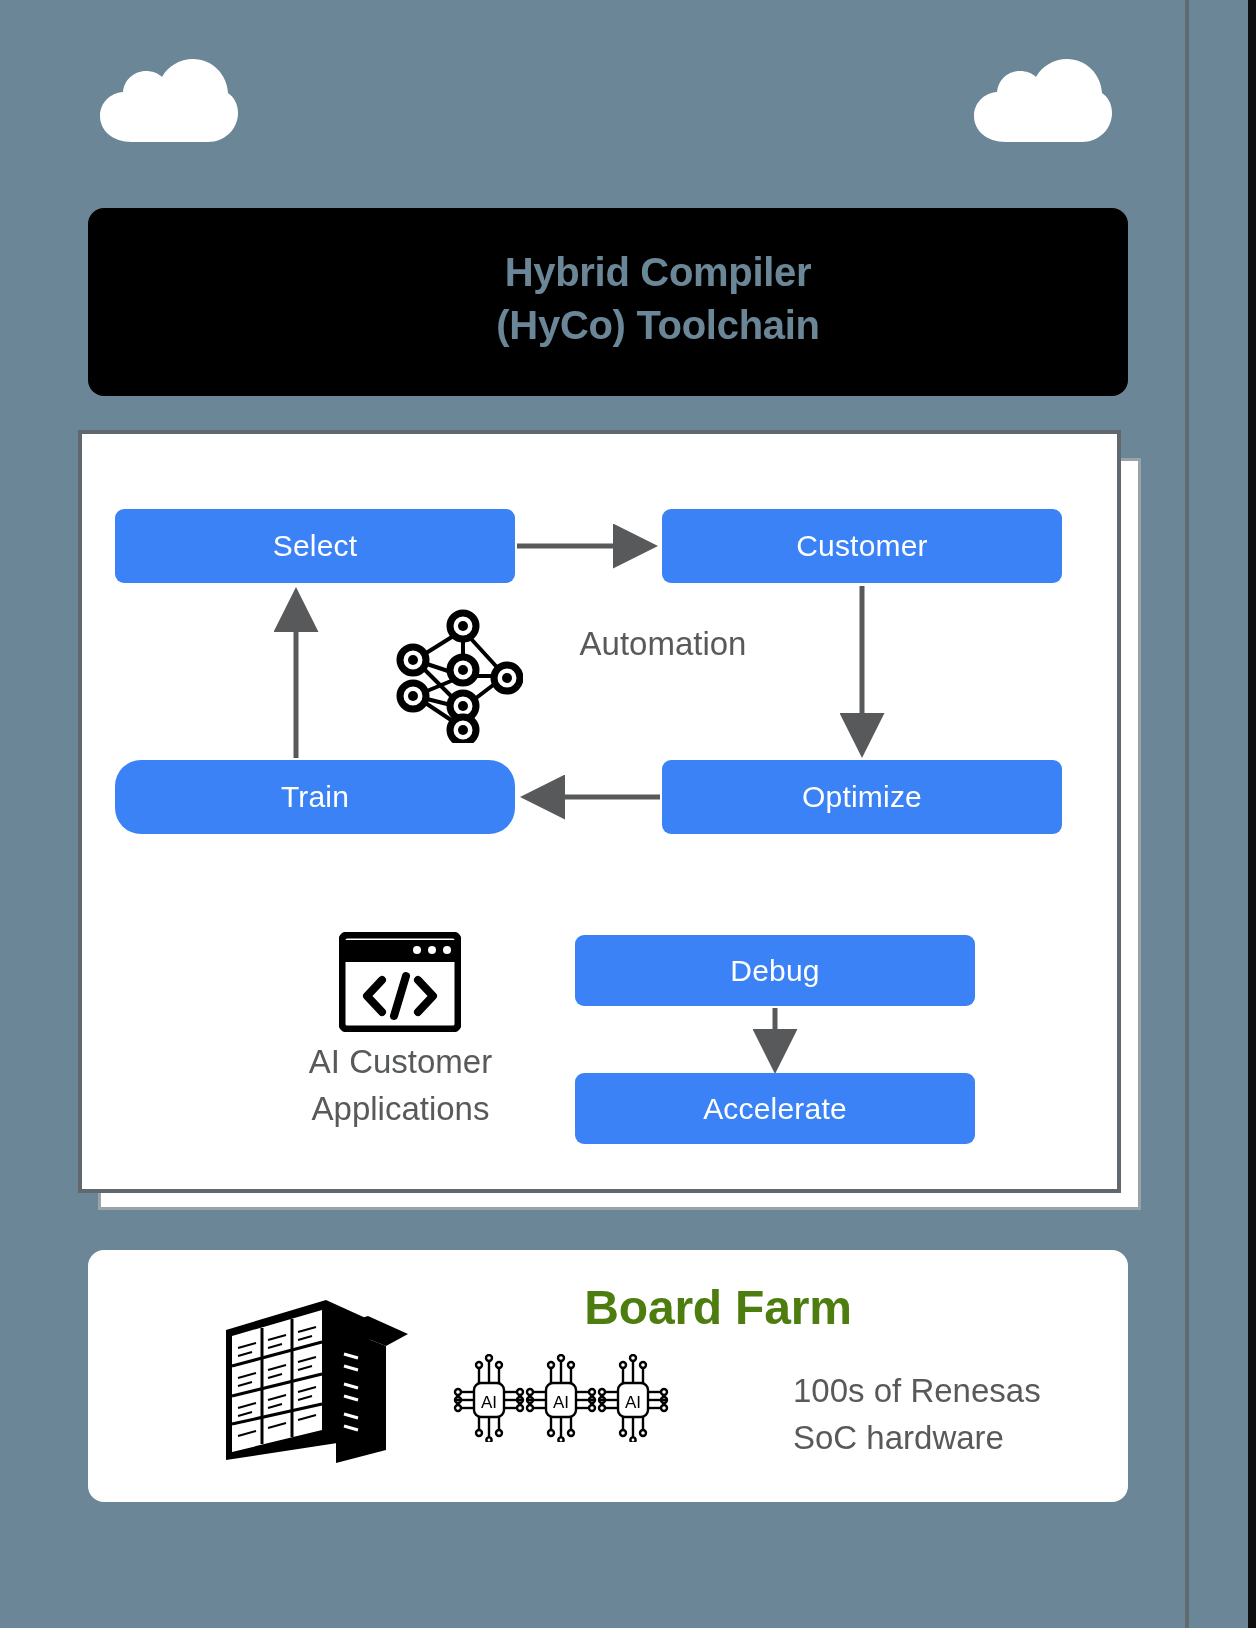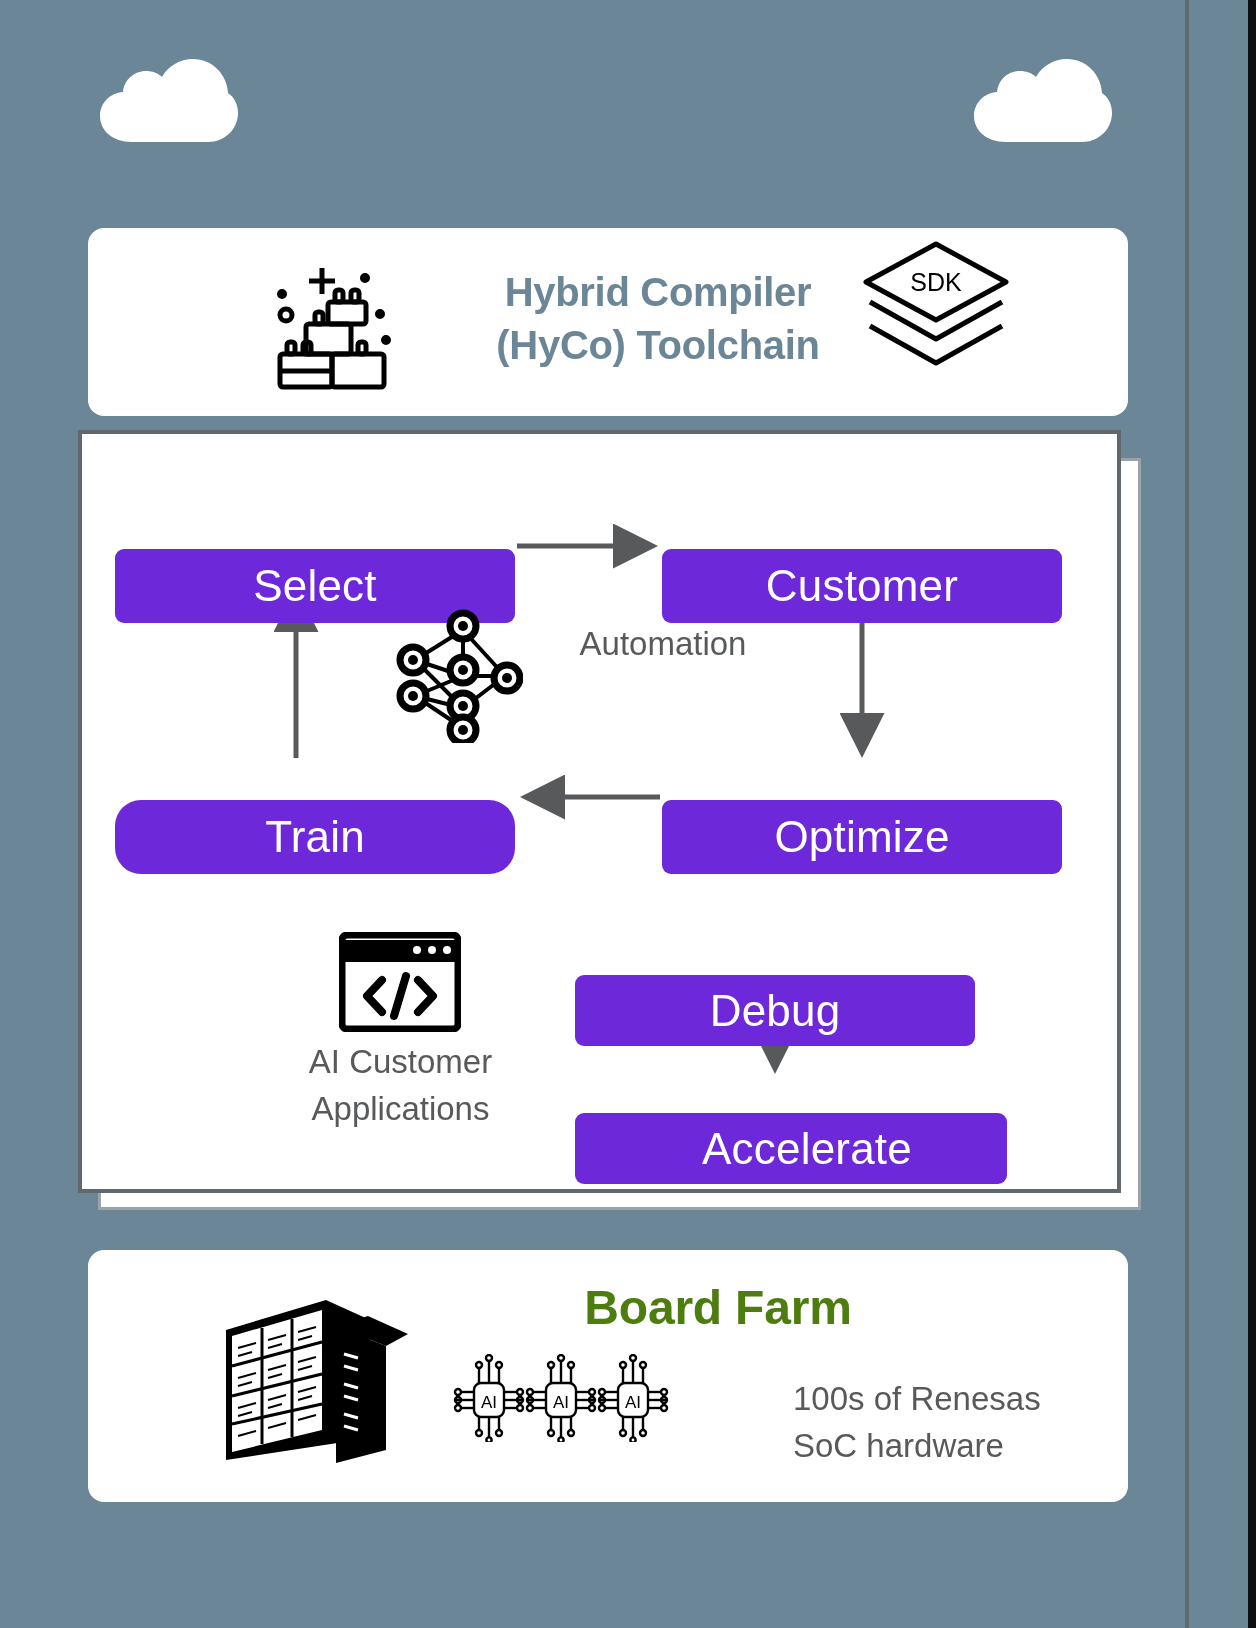--- a/index.html
+++ b/index.html
@@ -29,23 +29,22 @@
 
   
   .cloud { position: absolute; }
   .cloud svg { display: block; }
 
   
   .card-top {
     position: absolute;
     left: 88px; top: 208px;
     width: 1040px; height: 188px;
-    background: #ffffff;
+    background: #000000;
     border-radius: 16px;
-    margin-top: 20px;
   }
   .card-top .hc-title {
     position: absolute;
     left: 330px; top: 38px;
     width: 480px;
     text-align: center;
     color: #6b8797;
     font-size: 40px;
     font-weight: bold;
     line-height: 1.32;
@@ -68,36 +67,35 @@
     left: 78px; top: 430px;
     width: 1043px; height: 763px;
     background: #ffffff;
     border: 4px solid #60686d;
     box-sizing: border-box;
   }
 
   
   .pbox {
     position: absolute;
-    background: #6d28d9;
+    background: #3b82f6;
     border-radius: 9px;
     color: #ffffff;
-    font-size: 44px;
+    font-size: 30px;
     display: flex;
     align-items: center;
     justify-content: center;
     letter-spacing: 0.2px;
-    margin-top: 40px;
   }
   .box-select    { left: 115px;  top: 509px;  width: 400px; height: 74px; }
   .box-validate  { left: 662px;  top: 509px;  width: 400px; height: 74px; }
   .box-train     { left: 115px;  top: 760px;  width: 400px; height: 74px; border-radius: 26px; }
   .box-optimize  { left: 662px;  top: 760px;  width: 400px; height: 74px; }
   .box-debug     { left: 575px;  top: 935px;  width: 400px; height: 71px; }
-  .box-accelerate{ left: 575px;  top: 1073px; width: 400px; height: 71px; padding-left: 32px; }
+  .box-accelerate{ left: 575px;  top: 1073px; width: 400px; height: 71px; }
 
   
   .arrows {
     position: absolute;
     left: 0; top: 0;
     width: 1256px; height: 1628px;
     pointer-events: none;
   }
 
   
@@ -140,21 +138,20 @@
     font-weight: bold;
     letter-spacing: -0.2px;
   }
   .bf-sub {
     position: absolute;
     left: 705px; top: 118px;
     width: 330px;
     color: #58595b;
     font-size: 33px;
     line-height: 1.42;
-    margin-top: 8px;
   }
   .rack-icon { position: absolute; left: 130px; top: 38px; }
   .chips-row { position: absolute; left: 365px; top: 104px; display: flex; }
 </style>
 </head>
 <body>
 
 <div class="cloud" style="left:98px; top:58px;">
   <svg width="142" height="86" viewBox="0 0 142 86">
     <path fill="#ffffff" d="M34 84 C14 84 2 72 2 58 C2 45 12 35 25 34 C26 22 36 13 48 13

